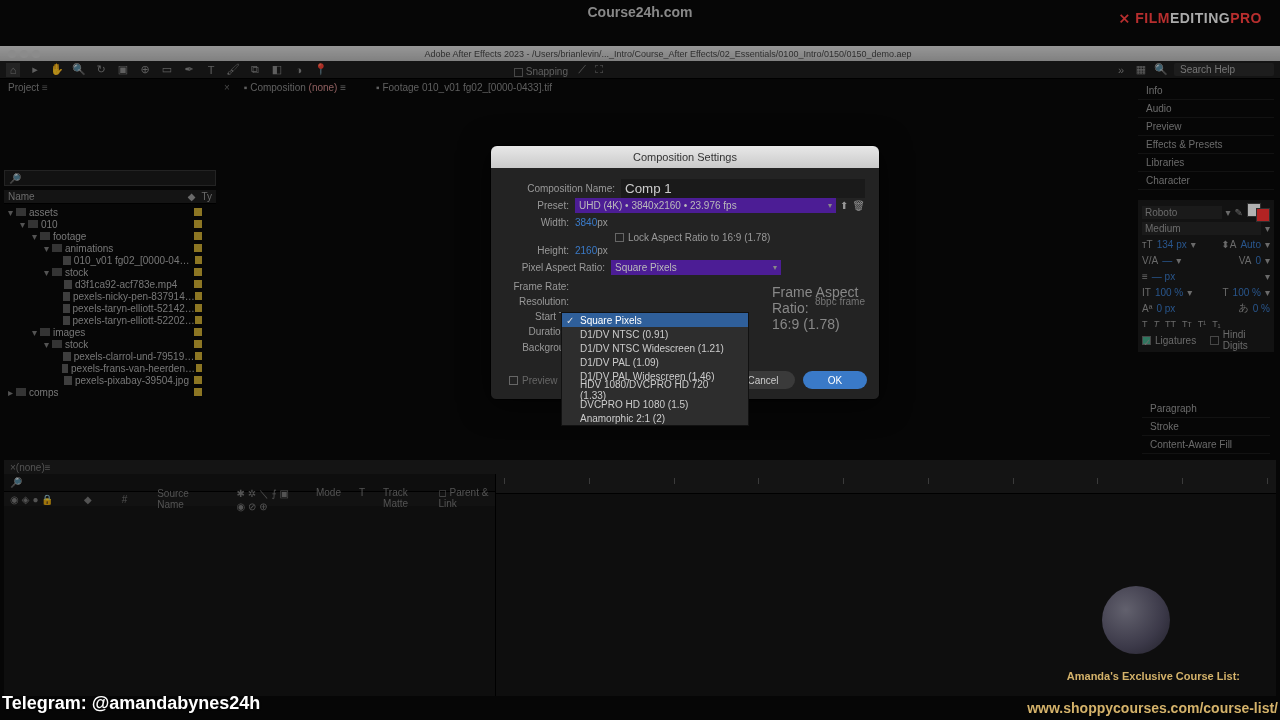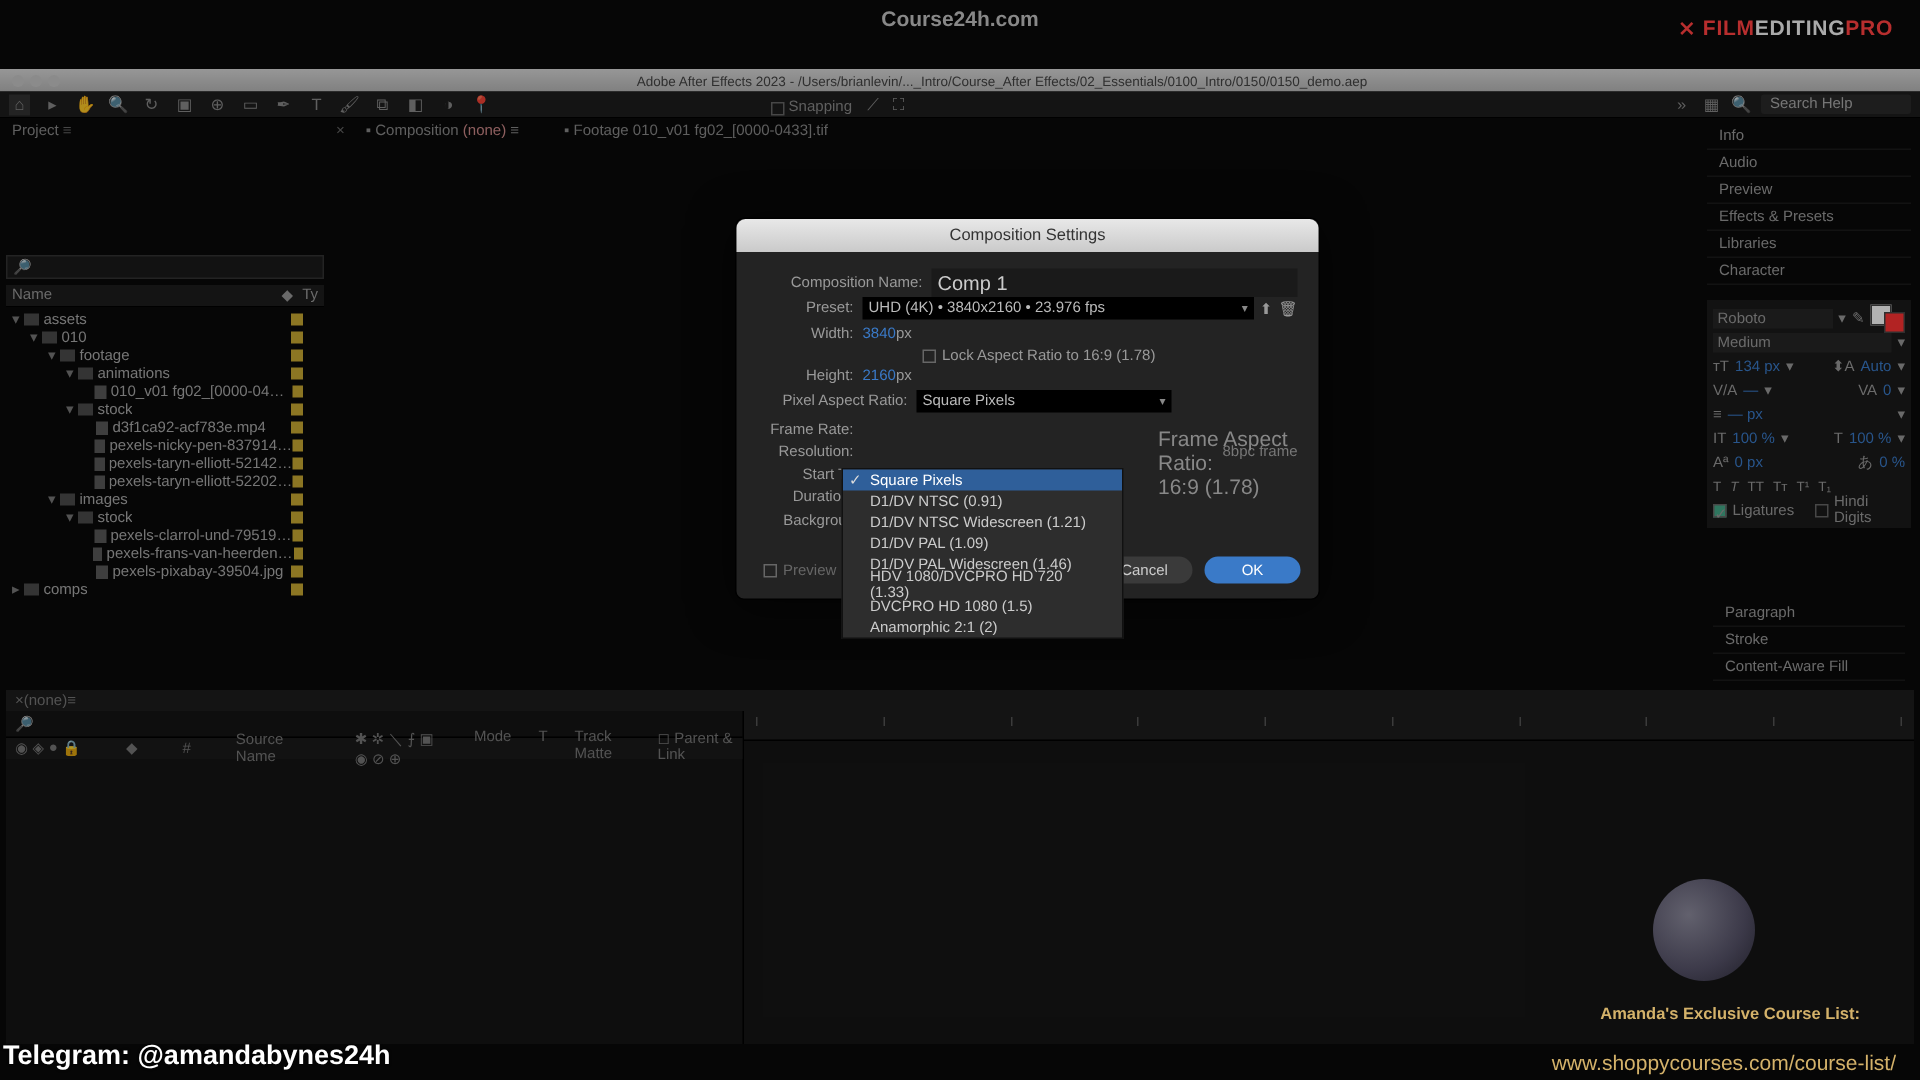--- a/index.html
+++ b/index.html
@@ -61,21 +61,21 @@
 .dlg-title { height: 22px; background: linear-gradient(#e8e8e8,#cacaca); border-radius: 6px 6px 0 0; display: flex; align-items: center; justify-content: center; color: #333; font-size: 11px; }
 .dlg-body { padding: 10px 14px 8px; color: #999; }
 .form-row { display: flex; align-items: center; height: 20px; gap: 6px; }
 .form-row label { width: 110px; text-align: right; color: #999; }
 .text-input { flex: 1; background: #1a1a1a; border: none; padding: 2px 4px; color: #ccc; }
 .tabs-inner { display: flex; gap: 16px; margin: 6px 0 10px 12px; }
 .tabs-inner .t { color: #888; padding-bottom: 2px; }
 .tabs-inner .t.active { color: #5aa0e6; border-bottom: 1px solid #5aa0e6; }
 .preset-row, .field-row { display: flex; align-items: center; margin-bottom: 4px; }
 .preset-row .lbl, .field-row .lbl { width: 64px; text-align: right; margin-right: 6px; color: #999; }
-.select-box { flex: 1; background: #000000; padding: 2px 4px; display: flex; align-items: center; justify-content: space-between; color: #bbb; position: relative; }
+.select-box { flex: 1; background: #4c1d95; padding: 2px 4px; display: flex; align-items: center; justify-content: space-between; color: #bbb; position: relative; }
 .chev { color: #888; font-size: 8px; }
 .val-blue { color: #3a7ac8; }
 .lock-row { display: flex; align-items: center; gap: 4px; margin-left: 110px; margin-bottom: 2px;}
 .lock-cb { width: 9px; height: 9px; border: 1px solid #666; }
 .frame-aspect { position: absolute; right: 12px; top: 116px; width: 95px; font-size: 14px; color: #888;}
 
 
 .dropdown { position: absolute; top: 144px; left: 70px; width: 188px; background: #2d2d2d; border: 1px solid #111; z-index: 10; }
 .dropdown .opt { padding: 2px 18px; color: #ccc; height: 14px; display:flex; align-items:center; }
 .dropdown .opt.sel { background: #2f5f9a; color: #fff; }
@@ -93,21 +93,21 @@
 .tl-search-row { height: 18px; display: flex; align-items: center; padding: 0 6px; border-bottom: 1px solid #000; }
 .tl-cols { height: 14px; display: flex; align-items: center; padding: 0 6px; color: #777; background: #1b1b1b; gap: 30px;}
 .tl-right { position: absolute; left: 492px; right: 0; top: 0; height: 20px; background: #1d1d1d; border-bottom: 1px solid #000;}
 .tl-ruler { display:flex; justify-content: space-between; padding: 4px 8px 0; }
 .tick { width: 1px; height: 6px; background: #555; }
 
 
 .circle-img { position: absolute; right: 110px; bottom: 66px; width: 68px; height: 68px; border-radius: 50%; background: radial-gradient(circle at 35% 35%, #9a98ad, #5a5670 60%, #2a2838); opacity: .6; }
 .excl-text { position: absolute; right: 40px; bottom: 38px; color: #d4b26a; font-size: 11px; font-weight: bold; }
 .tg-text { position: absolute; left: 2px; bottom: 6px; color: #fff; font-size: 18px; font-weight: bold; text-shadow: 0 0 2px #000; }
-.shop-url { position: absolute; right: 16px; bottom: 4px; color: #d4b26a; font-size: 14px; font-weight: normal; }
+.shop-url { position: absolute; right: 2px; bottom: 4px; color: #d4b26a; font-size: 14px; font-weight: bold; }
 .overlay-dim { position:absolute; inset:0; background:rgba(0,0,0,.30); pointer-events:none; z-index:5; }
 .dialog, .top-brand, .top-logo, .tg-text, .shop-url, .circle-img, .excl-text { z-index: 6; }
 </style>
 </head>
 <body>
 
 <div class="overlay-dim"></div>
 
 <div class="top-brand">Course24h.com</div>
 <div class="top-logo">

